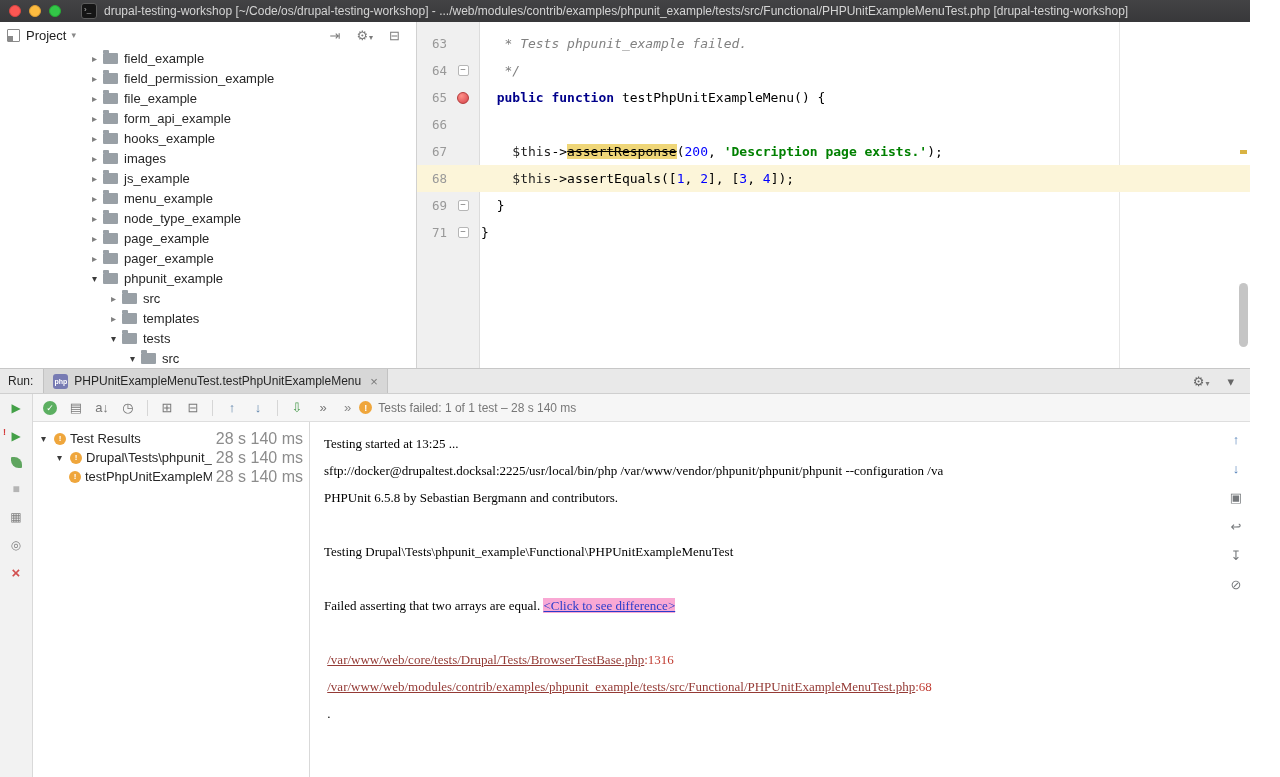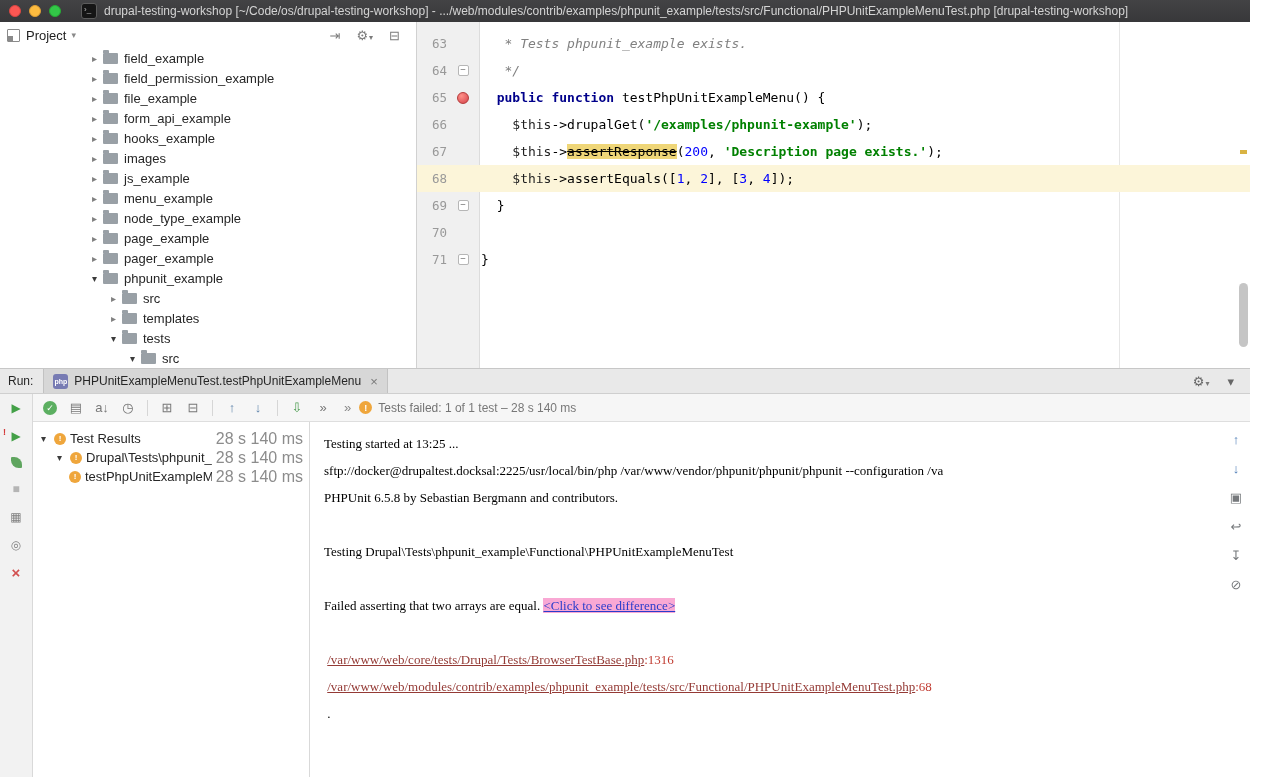--- a/index.html
+++ b/index.html
@@ -204,28 +204,27 @@
             <span class="folder-icon"></span>
             <span class="tree-label">src</span>
           </div>
         </div>
     </div>
 
     <div class="editor">
       <div class="gutter-bg"></div>
       <div class="margin-guide"></div>
       <div class="code-lines">
-          <div class="code-row"><span class="ln">63</span><span class="lnm"></span><span class="codeln"><span class="seg-comment">   * Tests phpunit_example exists.</span></span></div>
+          <div class="code-row"><span class="ln">63</span><span class="lnm"></span><span class="codeln"><span class="seg-comment">   * Tests phpunit_example failed.</span></span></div>
           <div class="code-row"><span class="ln">64</span><span class="lnm"><span class="fold">−</span></span><span class="codeln"><span class="seg-comment">   */</span></span></div>
           <div class="code-row"><span class="ln">65</span><span class="lnm"><span class="fail-ball"></span></span><span class="codeln"><span class="seg-plain">  </span><span class="seg-keyword">public function</span><span class="seg-plain"> testPhpUnitExampleMenu() {</span></span></div>
-          <div class="code-row"><span class="ln">66</span><span class="lnm"></span><span class="codeln"><span class="seg-plain">    </span><span class="seg-variable">$this</span><span class="seg-plain">-&gt;drupalGet(</span><span class="seg-string">'/examples/phpunit-example'</span><span class="seg-plain">);</span></span></div>
+          <div class="code-row"><span class="ln">66</span><span class="lnm"></span></div>
           <div class="code-row"><span class="ln">67</span><span class="lnm"></span><span class="codeln"><span class="seg-plain">    </span><span class="seg-variable">$this</span><span class="seg-plain">-&gt;</span><span class="seg-deprecated">assertResponse</span><span class="seg-plain">(</span><span class="seg-number">200</span><span class="seg-plain">, </span><span class="seg-string">'Description page exists.'</span><span class="seg-plain">);</span></span></div>
           <div class="code-row cur"><span class="ln">68</span><span class="lnm"></span><span class="codeln"><span class="seg-plain">    </span><span class="seg-variable">$this</span><span class="seg-plain">-&gt;assertEquals([</span><span class="seg-number">1</span><span class="seg-plain">, </span><span class="seg-number">2</span><span class="seg-plain">], [</span><span class="seg-number">3</span><span class="seg-plain">, </span><span class="seg-number">4</span><span class="seg-plain">]);</span></span></div>
           <div class="code-row"><span class="ln">69</span><span class="lnm"><span class="fold">−</span></span><span class="codeln"><span class="seg-plain">  }</span></span></div>
-          <div class="code-row"><span class="ln">70</span><span class="lnm"></span><span class="codeln"></span></div>
           <div class="code-row"><span class="ln">71</span><span class="lnm"><span class="fold">−</span></span><span class="codeln"><span class="seg-plain">}</span></span></div>
         </div>
       <div class="stripe-warn"></div>
       <div class="editor-scrollbar"></div>
     </div>
   </div>
 
   <div class="run-panel">
     <div class="run-tabbar">
       <span class="run-label">Run:</span>

